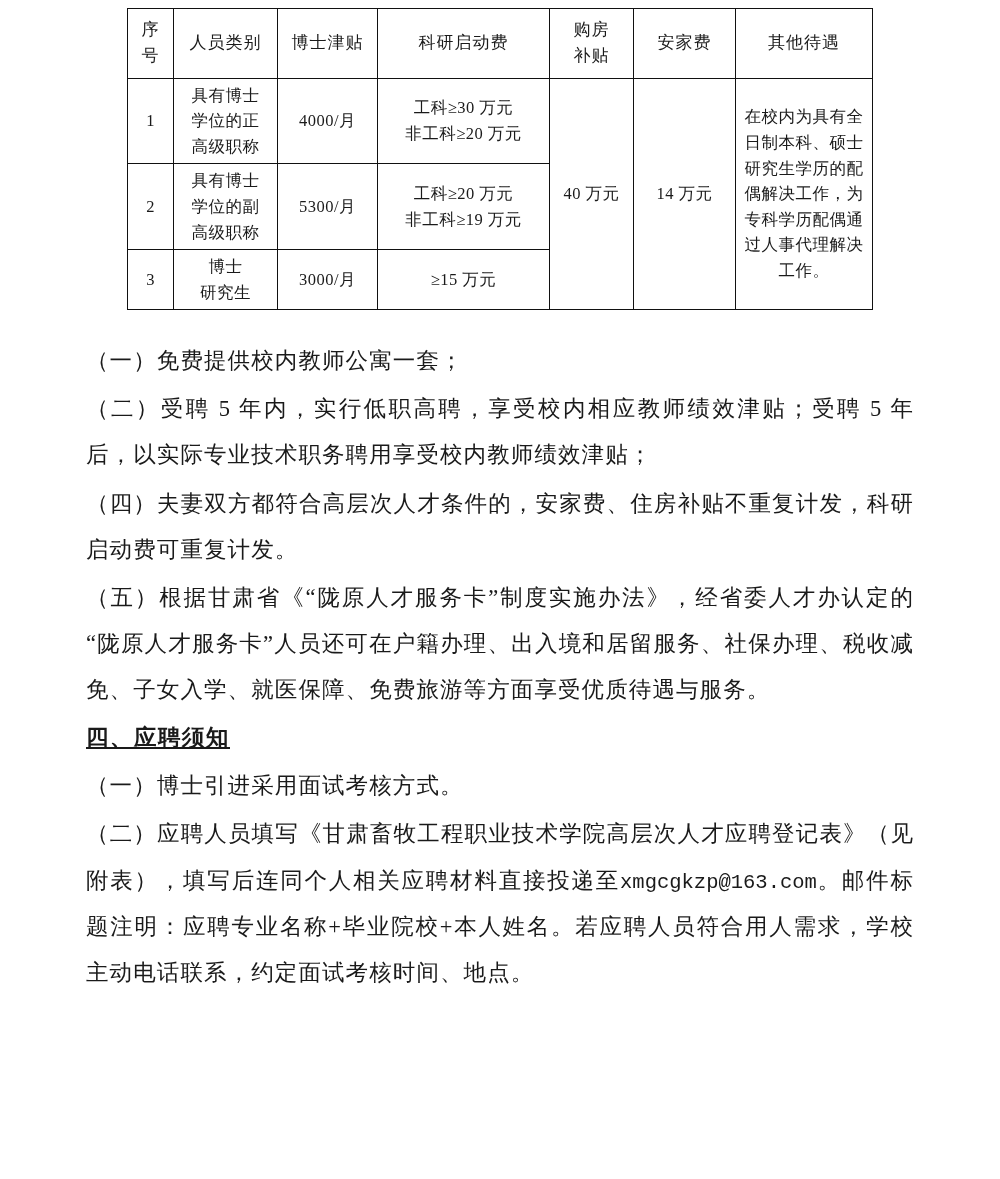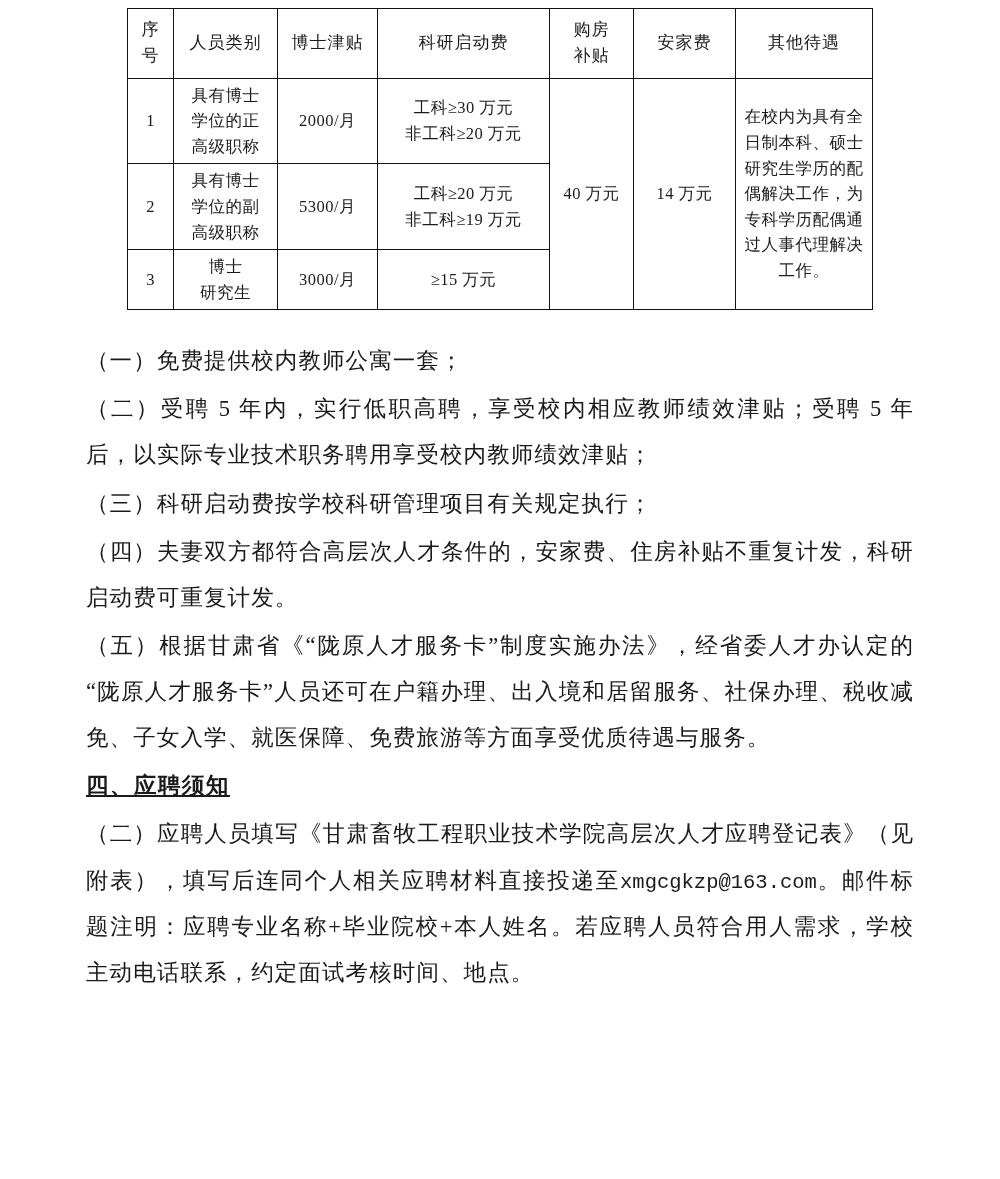--- a/index.html
+++ b/index.html
@@ -124,21 +124,21 @@
         <td class="head">其他待遇</td>
       </tr>
 
       <tr>
         <td>1</td>
         <td class="three-line">
           <span>具有博士</span>
           <span>学位的正</span>
           <span>高级职称</span>
         </td>
-        <td>2000/月</td>
+        <td>4000/月</td>
         <td class="two-line">
           <span>工科≥30 万元</span>
           <span>非工科≥20 万元</span>
         </td>
         <td rowspan="3">40 万元</td>
         <td rowspan="3">14 万元</td>
         <td rowspan="3" class="other-cell">在校内为具有全日制本科、硕士研究生学历的配偶解决工作，为专科学历配偶通过人事代理解决工作。</td>
       </tr>
 
       <tr>
@@ -163,22 +163,22 @@
         </td>
         <td>3000/月</td>
         <td>≥15 万元</td>
       </tr>
     </tbody>
   </table>
 
   <div class="body">
     <p class="indent">（一）免费提供校内教师公寓一套；</p>
     <p class="indent">（二）受聘 5 年内，实行低职高聘，享受校内相应教师绩效津贴；受聘 5 年后，以实际专业技术职务聘用享受校内教师绩效津贴；</p>
-    <p class="indent">（三）科研启动费按学校科研管理项目有关规定执行；</p>
     <p class="indent">（四）夫妻双方都符合高层次人才条件的，安家费、住房补贴不重复计发，科研启动费可重复计发。</p>
     <p class="indent">（五）根据甘肃省《“陇原人才服务卡”制度实施办法》，经省委人才办认定的“陇原人才服务卡”人员还可在户籍办理、出入境和居留服务、社保办理、税收减免、子女入学、就医保障、免费旅游等方面享受优质待遇与服务。</p>
 
     <p class="heading">四、应聘须知</p>
 
+    <p class="indent">（一）博士引进采用面试考核方式。</p>
     <p class="indent"><span>（二）应聘人员填写《甘肃畜牧工程职业技术学院高层次人才应聘登记表》（见附表），填写后连同个人相关应聘材料直接投递至</span><span class="mono-inline">xmgcgkzp@163.com</span><span>。邮件标题注明：应聘专业名称+毕业院校+本人姓名。若应聘人员符合用人需求，学校主动电话联系，约定面试考核时间、地点。</span></p>
   </div>
 
 </div>
 
 </body></html>

